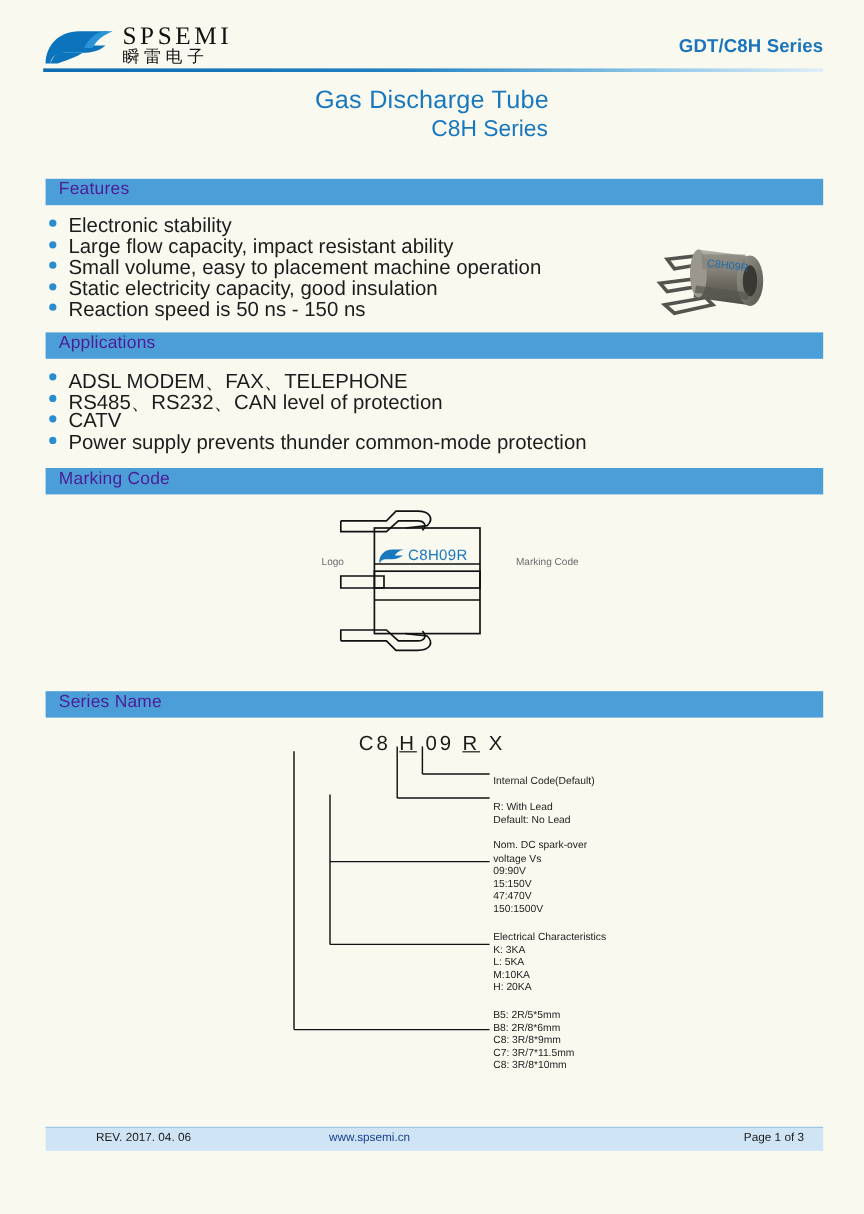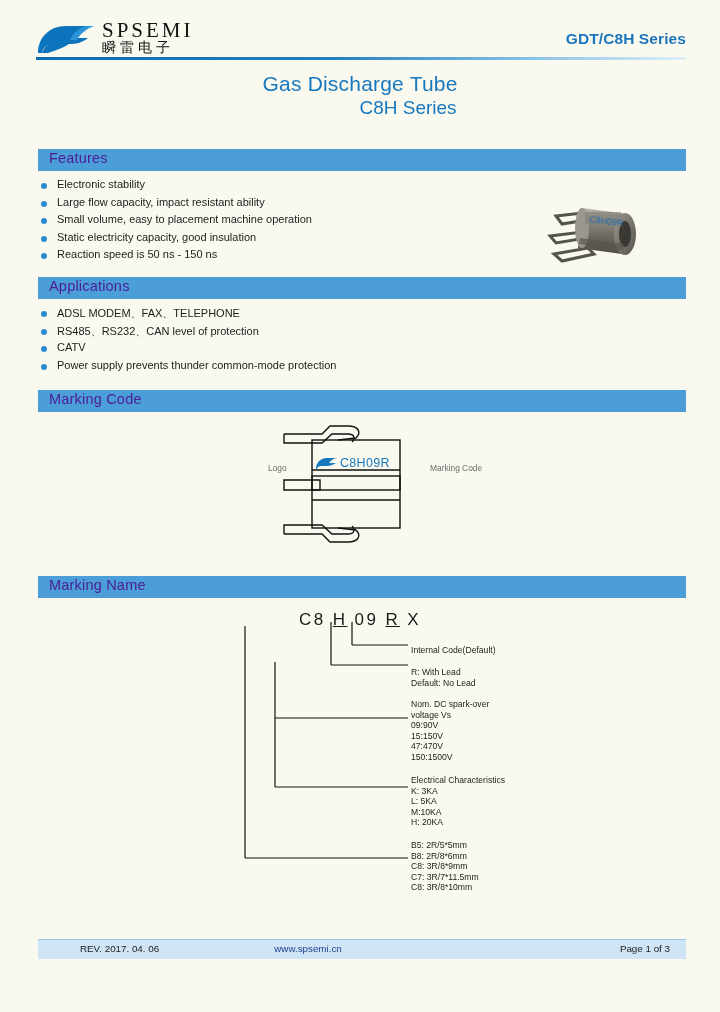--- a/index.html
+++ b/index.html
@@ -114,21 +114,21 @@
 
   
   .bullets {
     position: absolute;
     left: 40px;
   }
   .bullets .row {
     position: relative;
     height: 17.5px;
     padding-left: 17px;
-    font-size: 11px;
+    font-size: 17px;
     color: #1c1c1c;
   }
   .bullets .row .dot {
     position: absolute;
     left: 1px; top: 5px;
     width: 6px; height: 6px;
     border-radius: 50%;
     background: #2a8cd0;
   }
   #features-list { top: 178px; }
@@ -307,21 +307,21 @@
 
   <div class="mark-label" id="mark-logo-label">Logo</div>
   <div class="mark-label" id="mark-code-label">Marking Code</div>
 
   <svg class="mark-chip-logo" viewBox="0 0 24 13">
     <path d="M1 12 C1 6, 5 1, 12 1 L23 1 C19 1, 16 3, 14 6 L21 6 C18 8, 15 9, 12 9 L7 9 C4 9, 2 10, 2 12 Z" fill="#1878bd"></path>
   </svg>
   <div class="mark-chip-text">C8H09R</div>
 
   <div class="bar" id="bar-productname">
-    <div class="bar-label">Marking Name</div>
+    <div class="bar-label">Series Name</div>
   </div>
 
   <div class="code-line">
     <span>C8</span><span>&nbsp;</span><span class="u">H</span><span>&nbsp;</span><span>09</span><span>&nbsp;</span><span class="u">R</span><span>&nbsp;</span><span>X</span>
   </div>
 
   <svg class="leaders" viewBox="0 0 720 290">
     <g stroke="#111" stroke-width="1.2" fill="none">
       <line x1="245" y1="26" x2="245" y2="258"></line>
       <line x1="275" y1="62" x2="275" y2="187"></line>

